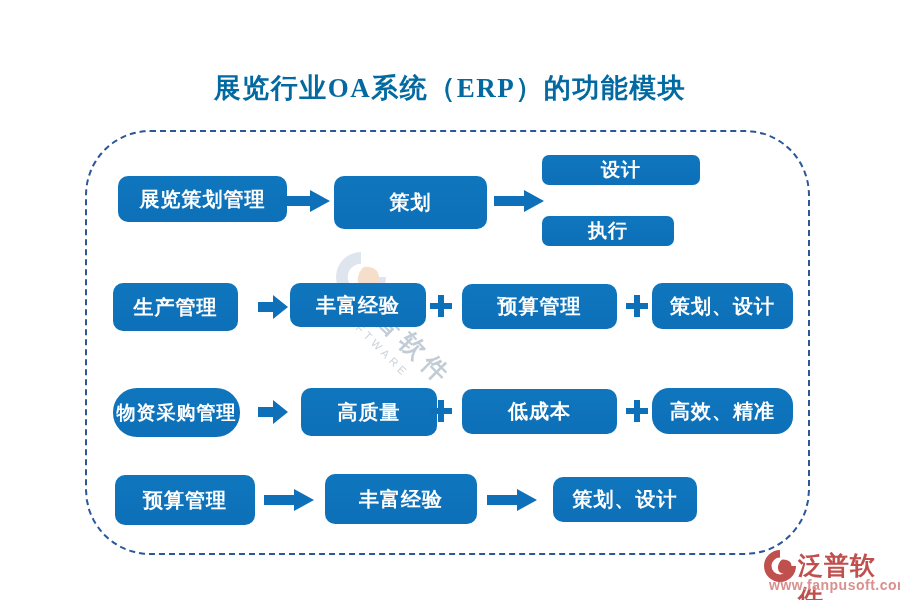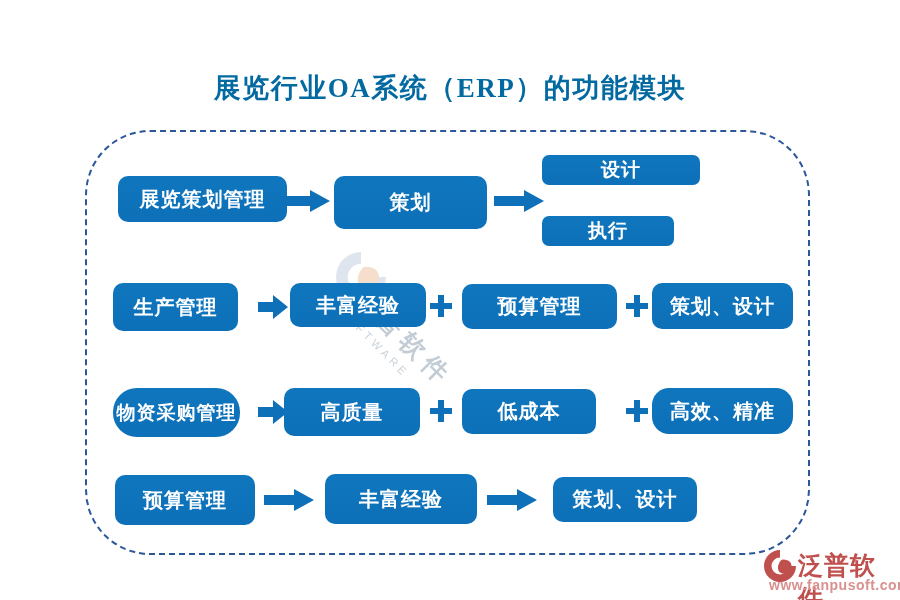--- a/index.html
+++ b/index.html
@@ -101,27 +101,27 @@
     </svg>
 </div>
 <div class="box" style="left:652px;top:283px;width:141px;height:46px;">策划、设计</div>
 
 <div class="box" style="left:113px;top:388px;width:127px;height:49px;font-size:19px;border-radius:24px;">物资采购管理</div>
 <div class="arrow" style="left:258px;top:399px;">
   <svg width="30" height="26" viewBox="0 0 30 26">
       <polygon points="0,8 15,8 15,1 30,13 15,25 15,18 0,18" fill="currentColor"></polygon>
     </svg>
 </div>
-<div class="box" style="left:284px;top:388px;width:136px;height:48px;">高质量</div>
+<div class="box" style="left:301px;top:388px;width:136px;height:48px;">高质量</div>
 <div class="plus" style="left:430px;top:400px;">
   <svg width="22" height="22" viewBox="0 0 22 22">
       <path d="M8,0 h6 v8 h8 v6 h-8 v8 h-6 v-8 h-8 v-6 h8 Z" fill="currentColor"></path>
     </svg>
 </div>
-<div class="box" style="left:462px;top:389px;width:134px;height:45px;">低成本</div>
+<div class="box" style="left:462px;top:389px;width:155px;height:45px;">低成本</div>
 <div class="plus" style="left:626px;top:400px;">
   <svg width="22" height="22" viewBox="0 0 22 22">
       <path d="M8,0 h6 v8 h8 v6 h-8 v8 h-6 v-8 h-8 v-6 h8 Z" fill="currentColor"></path>
     </svg>
 </div>
 <div class="box" style="left:652px;top:388px;width:141px;height:46px;border-radius:17px;">高效、精准</div>
 
 <div class="box" style="left:115px;top:475px;width:140px;height:50px;">预算管理</div>
 <div class="arrow" style="left:264px;top:489px;">
   <svg width="50" height="22" viewBox="0 0 50 22">

